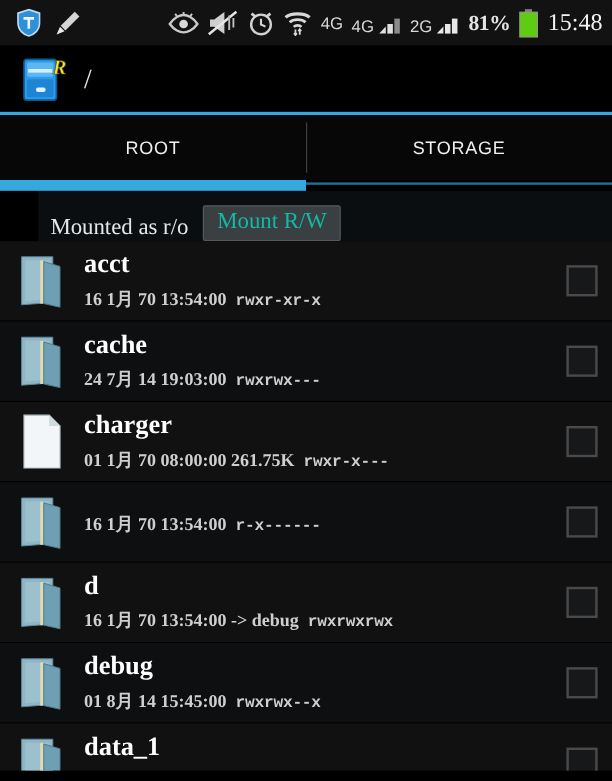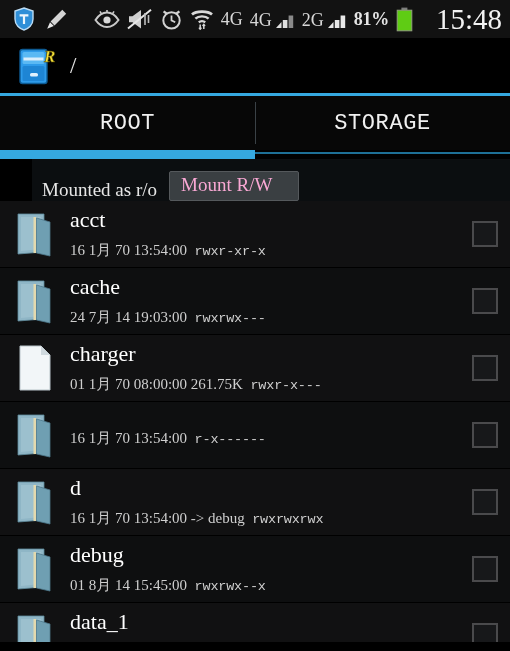--- a/index.html
+++ b/index.html
@@ -36,40 +36,40 @@
     gap: 12px;
   }
   #statusbar-right {
     margin-left: auto;
     display: flex;
     align-items: center;
     gap: 7px;
   }
   .sb-icon { display: block; }
   .sb-label {
-    font-family: Liberation Serif, serif;
-    font-size: 18px;
+    font-family: Liberation Sans, sans-serif;
+    font-size: 14px;
     color: #d8d8d8;
     line-height: 1;
   }
   .sb-pct {
     font-family: "Liberation Serif", serif;
     font-size: 18px;
     color: #e4e4e4;
     line-height: 1;
     letter-spacing: -0.3px;
     font-weight: bold;
   }
   #clock {
     font-family: "Liberation Serif", serif;
-    font-size: 29px;
+    font-size: 20px;
     color: #f2f2f2;
     line-height: 1;
     letter-spacing: 0px;
-    margin-left: 16px;
+    margin-left: 0;
   }
 
   
   #appheader {
     position: relative;
     height: 55px;
     width: 100%;
     background: #000;
     display: flex;
     align-items: center;
@@ -99,22 +99,22 @@
   }
   .tab {
     flex: 1 1 50%;
     display: flex;
     align-items: center;
     justify-content: center;
     position: relative;
     background: #070707;
   }
   .tab-label {
-    font-family: Liberation Mono, monospace;
-    font-size: 22px;
+    font-family: Liberation Sans, sans-serif;
+    font-size: 15px;
     color: #f0f0f0;
     letter-spacing: 0.6px;
   }
   .tab + .tab::before {
     content: "";
     position: absolute;
     left: 0; top: 6px; bottom: 6px;
     width: 1px;
     background: #3a4146;
   }
@@ -155,35 +155,36 @@
   #mount-status {
     font-family: "Liberation Serif", serif;
     font-size: 19px;
     color: #e6e6e6;
   }
   #mount-button {
     margin-left: 12px;
     background: #3a3f42;
     border: 1px solid #55595c;
     border-radius: 2px;
-    padding: 3px 26px 4px 11px;
+    padding: 3px 11px 4px 11px;
     font-family: "Liberation Serif", serif;
     font-size: 19px;
-    color: #f9a8d4;
+    color: #14b8a6;
     line-height: 1.1;
     cursor: pointer;
   }
 
   
   #filelist {
     position: relative;
     width: 100%;
     height: 441px;
     background: #0d0d0d;
     overflow: hidden;
+    font-weight: bold;
   }
   .file-row {
     position: relative;
     display: flex;
     align-items: center;
     height: 67px;
     background: #111112;
     border-bottom: 1px solid #000;
     padding-left: 14px;
     padding-right: 12px;

